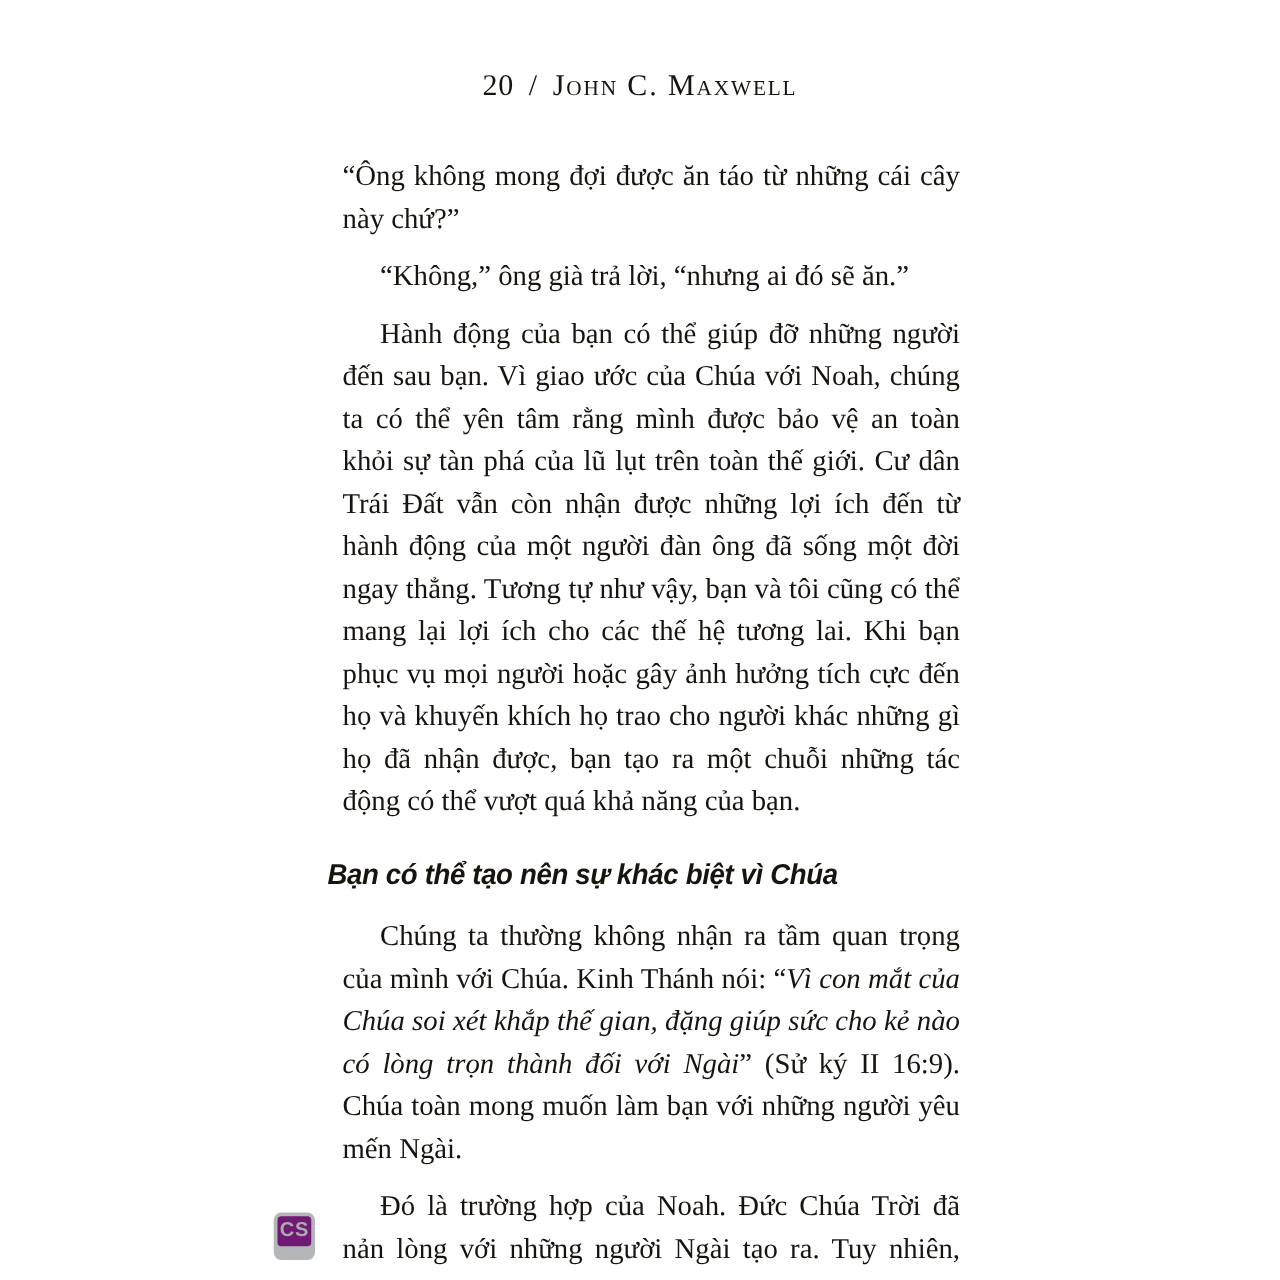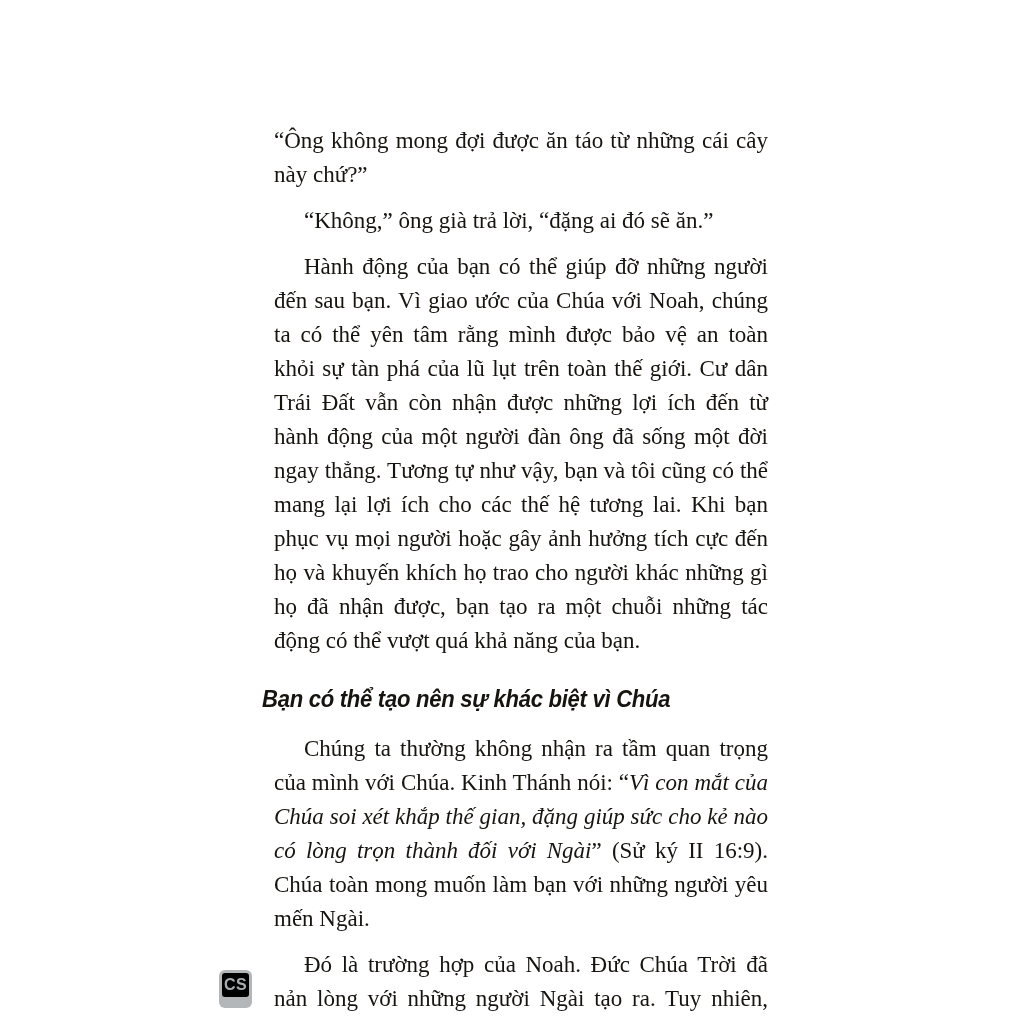--- a/index.html
+++ b/index.html
@@ -65,21 +65,21 @@
   .cs-badge{
     position:relative;
     width:33px; height:38px;
     background:var(--watermark_icon);
     border-radius:6px;
     flex:0 0 auto;
   }
   .cs-label{
     position:absolute;
     top:3px; left:3px; right:3px; bottom:11px;
-    background:#000000;
+    background:#701a75;
     border-radius:3px;
     display:flex;
     align-items:center;
     justify-content:center;
     font-family:"Liberation Sans", sans-serif;
     font-weight:bold;
     font-size:16px;
     color:var(--watermark_icon_label);
     letter-spacing:0.5px;
   }
@@ -89,24 +89,27 @@
     color:var(--watermark_text);
     letter-spacing:0.4px;
     white-space:nowrap;
   }
 </style>
 </head>
 <body>
 
 <div class="page">
 
+  <div class="running-head">
+    <span>20</span><span class="sep">/</span><span class="smallcaps">John C. Maxwell</span>
+  </div>
 
   <div class="text-block" id="body">
       <p class="body-para"><span>“Ông không mong đợi được ăn táo từ những cái cây này chứ?”</span></p>
-      <p class="body-para indent"><span>“Không,” ông già trả lời, “đặng ai đó sẽ ăn.”</span></p>
+      <p class="body-para indent"><span>“Không,” ông già trả lời, “nhưng ai đó sẽ ăn.”</span></p>
       <p class="body-para indent"><span>Hành động của bạn có thể giúp đỡ những người đến sau bạn. Vì giao ước của Chúa với Noah, chúng ta có thể yên tâm rằng mình được bảo vệ an toàn khỏi sự tàn phá của lũ lụt trên toàn thế giới. Cư dân Trái Đất vẫn còn nhận được những lợi ích đến từ hành động của một người đàn ông đã sống một đời ngay thẳng. Tương tự như vậy, bạn và tôi cũng có thể mang lại lợi ích cho các thế hệ tương lai. Khi bạn phục vụ mọi người hoặc gây ảnh hưởng tích cực đến họ và khuyến khích họ trao cho người khác những gì họ đã nhận được, bạn tạo ra một chuỗi những tác động có thể vượt quá khả năng của bạn.</span></p>
       <h2 class="section-heading">Bạn có thể tạo nên sự khác biệt vì Chúa</h2>
       <p class="body-para indent"><span>Chúng ta thường không nhận ra tầm quan trọng của mình với Chúa. Kinh Thánh nói: “</span><span class="italic">Vì con mắt của Chúa soi xét khắp thế gian, đặng giúp sức cho kẻ nào có lòng trọn thành đối với Ngài</span><span>” (Sử ký II 16:9). Chúa toàn mong muốn làm bạn với những người yêu mến Ngài.</span></p>
       <p class="body-para indent"><span>Đó là trường hợp của Noah. Đức Chúa Trời đã nản lòng với những người Ngài tạo ra. Tuy nhiên, Noah</span></p>
     </div>
 
   <div class="watermark">
     <div class="cs-badge">
       <span class="cs-label">CS</span>
     </div>

